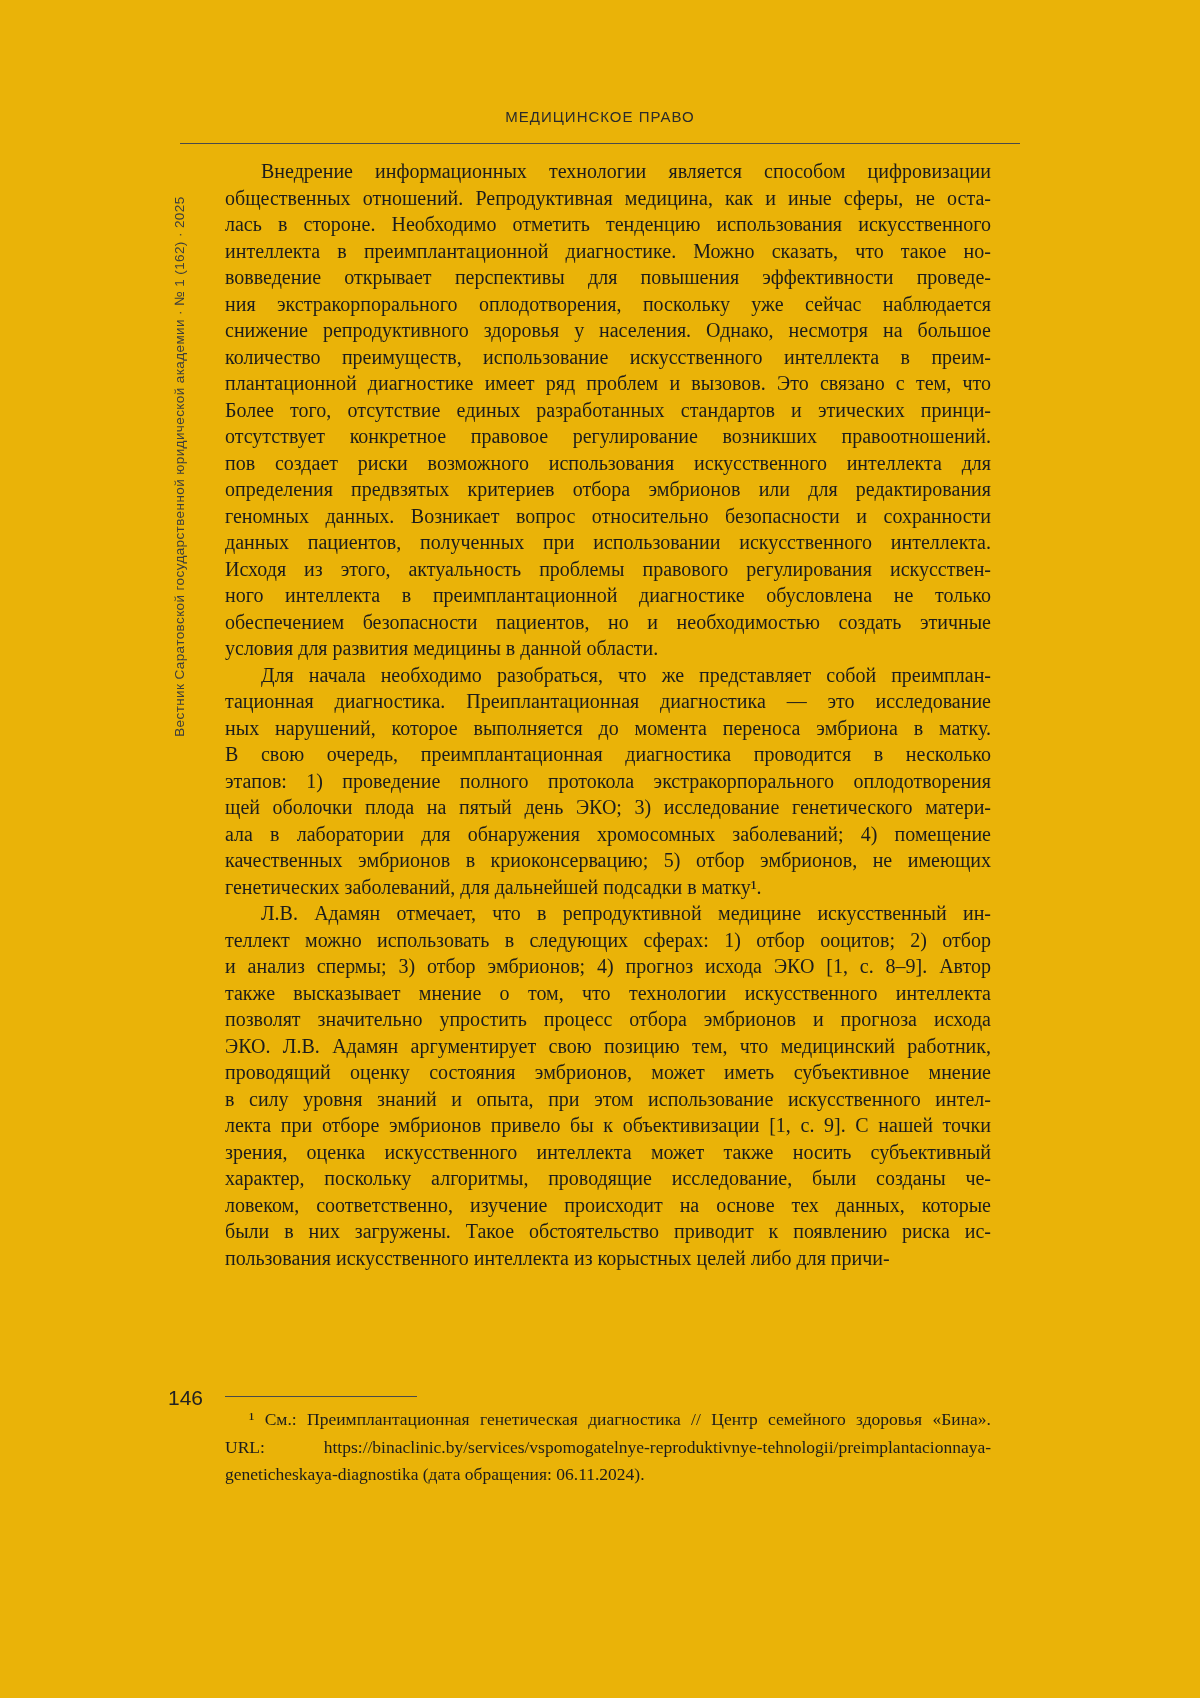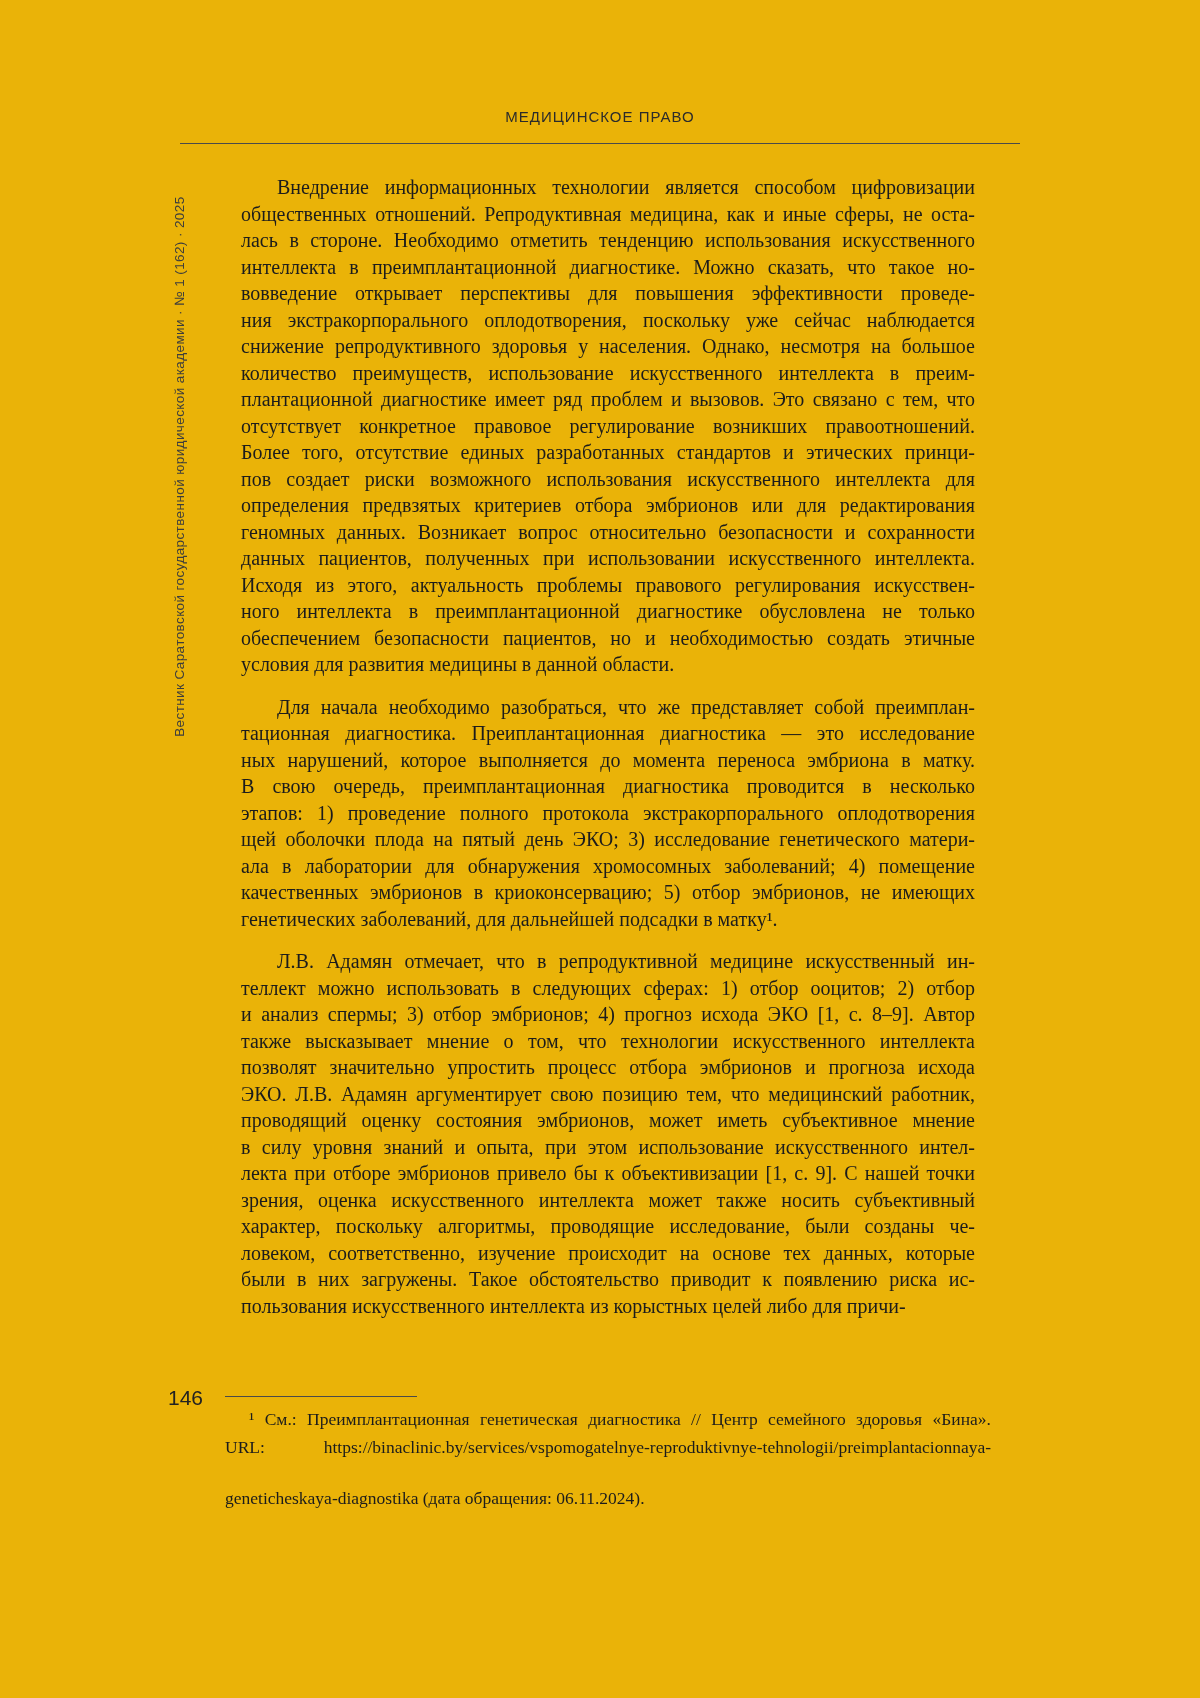--- a/index.html
+++ b/index.html
@@ -36,21 +36,21 @@
     border-top: 1.5px solid #4a4a4a;
   }
   .body-column {
     position: absolute;
     top: 158px;
     left: 225px;
     width: 766px;
     font-size: 20px;
     line-height: 26.5px;
   }
-  .para { margin: 16px; }
+  .para { margin: 0; }
   .line {
     height: 26.5px;
     overflow: hidden;
     text-align: justify;
     text-align-last: justify;
     white-space: normal;
   }
   .line.last { text-align-last: left; }
   .line.indent { text-indent: 36px; }
   .footnote-block {
@@ -65,21 +65,21 @@
     margin-bottom: 9px;
   }
   .fn-line {
     font-size: 17.5px;
     line-height: 27.5px;
     height: 27.5px;
     overflow: hidden;
     text-align: justify;
     text-align-last: justify;
   }
-  .fn-line.last { text-align-last: left; margin-top: 24px; }
+  .fn-line.last { text-align-last: left; }
   .fn-line.indent { text-indent: 24px; }
   .sidebar-text {
     position: absolute;
     left: 172px;
     top: 1005px;
     width: 0;
     height: 0;
     overflow: visible;
   }
   .sidebar-text span {
@@ -118,22 +118,22 @@
       <div class="para">
         <div class="line just indent">Внедрение информационных технологии является способом цифровизации</div>
         <div class="line just">общественных отношений. Репродуктивная медицина, как и иные сферы, не оста-</div>
         <div class="line just">лась в стороне. Необходимо отметить тенденцию использования искусственного</div>
         <div class="line just">интеллекта в преимплантационной диагностике. Можно сказать, что такое но-</div>
         <div class="line just">вовведение открывает перспективы для повышения эффективности проведе-</div>
         <div class="line just">ния экстракорпорального оплодотворения, поскольку уже сейчас наблюдается</div>
         <div class="line just">снижение репродуктивного здоровья у населения. Однако, несмотря на большое</div>
         <div class="line just">количество преимуществ, использование искусственного интеллекта в преим-</div>
         <div class="line just">плантационной диагностике имеет ряд проблем и вызовов. Это связано с тем, что</div>
+        <div class="line just">Более того, отсутствие единых разработанных стандартов и этических принци-</div>
         <div class="line just">отсутствует конкретное правовое регулирование возникших правоотношений.</div>
-        <div class="line just">Более того, отсутствие единых разработанных стандартов и этических принци-</div>
         <div class="line just">пов создает риски возможного использования искусственного интеллекта для</div>
         <div class="line just">определения предвзятых критериев отбора эмбрионов или для редактирования</div>
         <div class="line just">геномных данных. Возникает вопрос относительно безопасности и сохранности</div>
         <div class="line just">данных пациентов, полученных при использовании искусственного интеллекта.</div>
         <div class="line just">Исходя из этого, актуальность проблемы правового регулирования искусствен-</div>
         <div class="line just">ного интеллекта в преимплантационной диагностике обусловлена не только</div>
         <div class="line just">обеспечением безопасности пациентов, но и необходимостью создать этичные</div>
         <div class="line last">условия для развития медицины в данной области.</div>
       </div>
       <div class="para">

